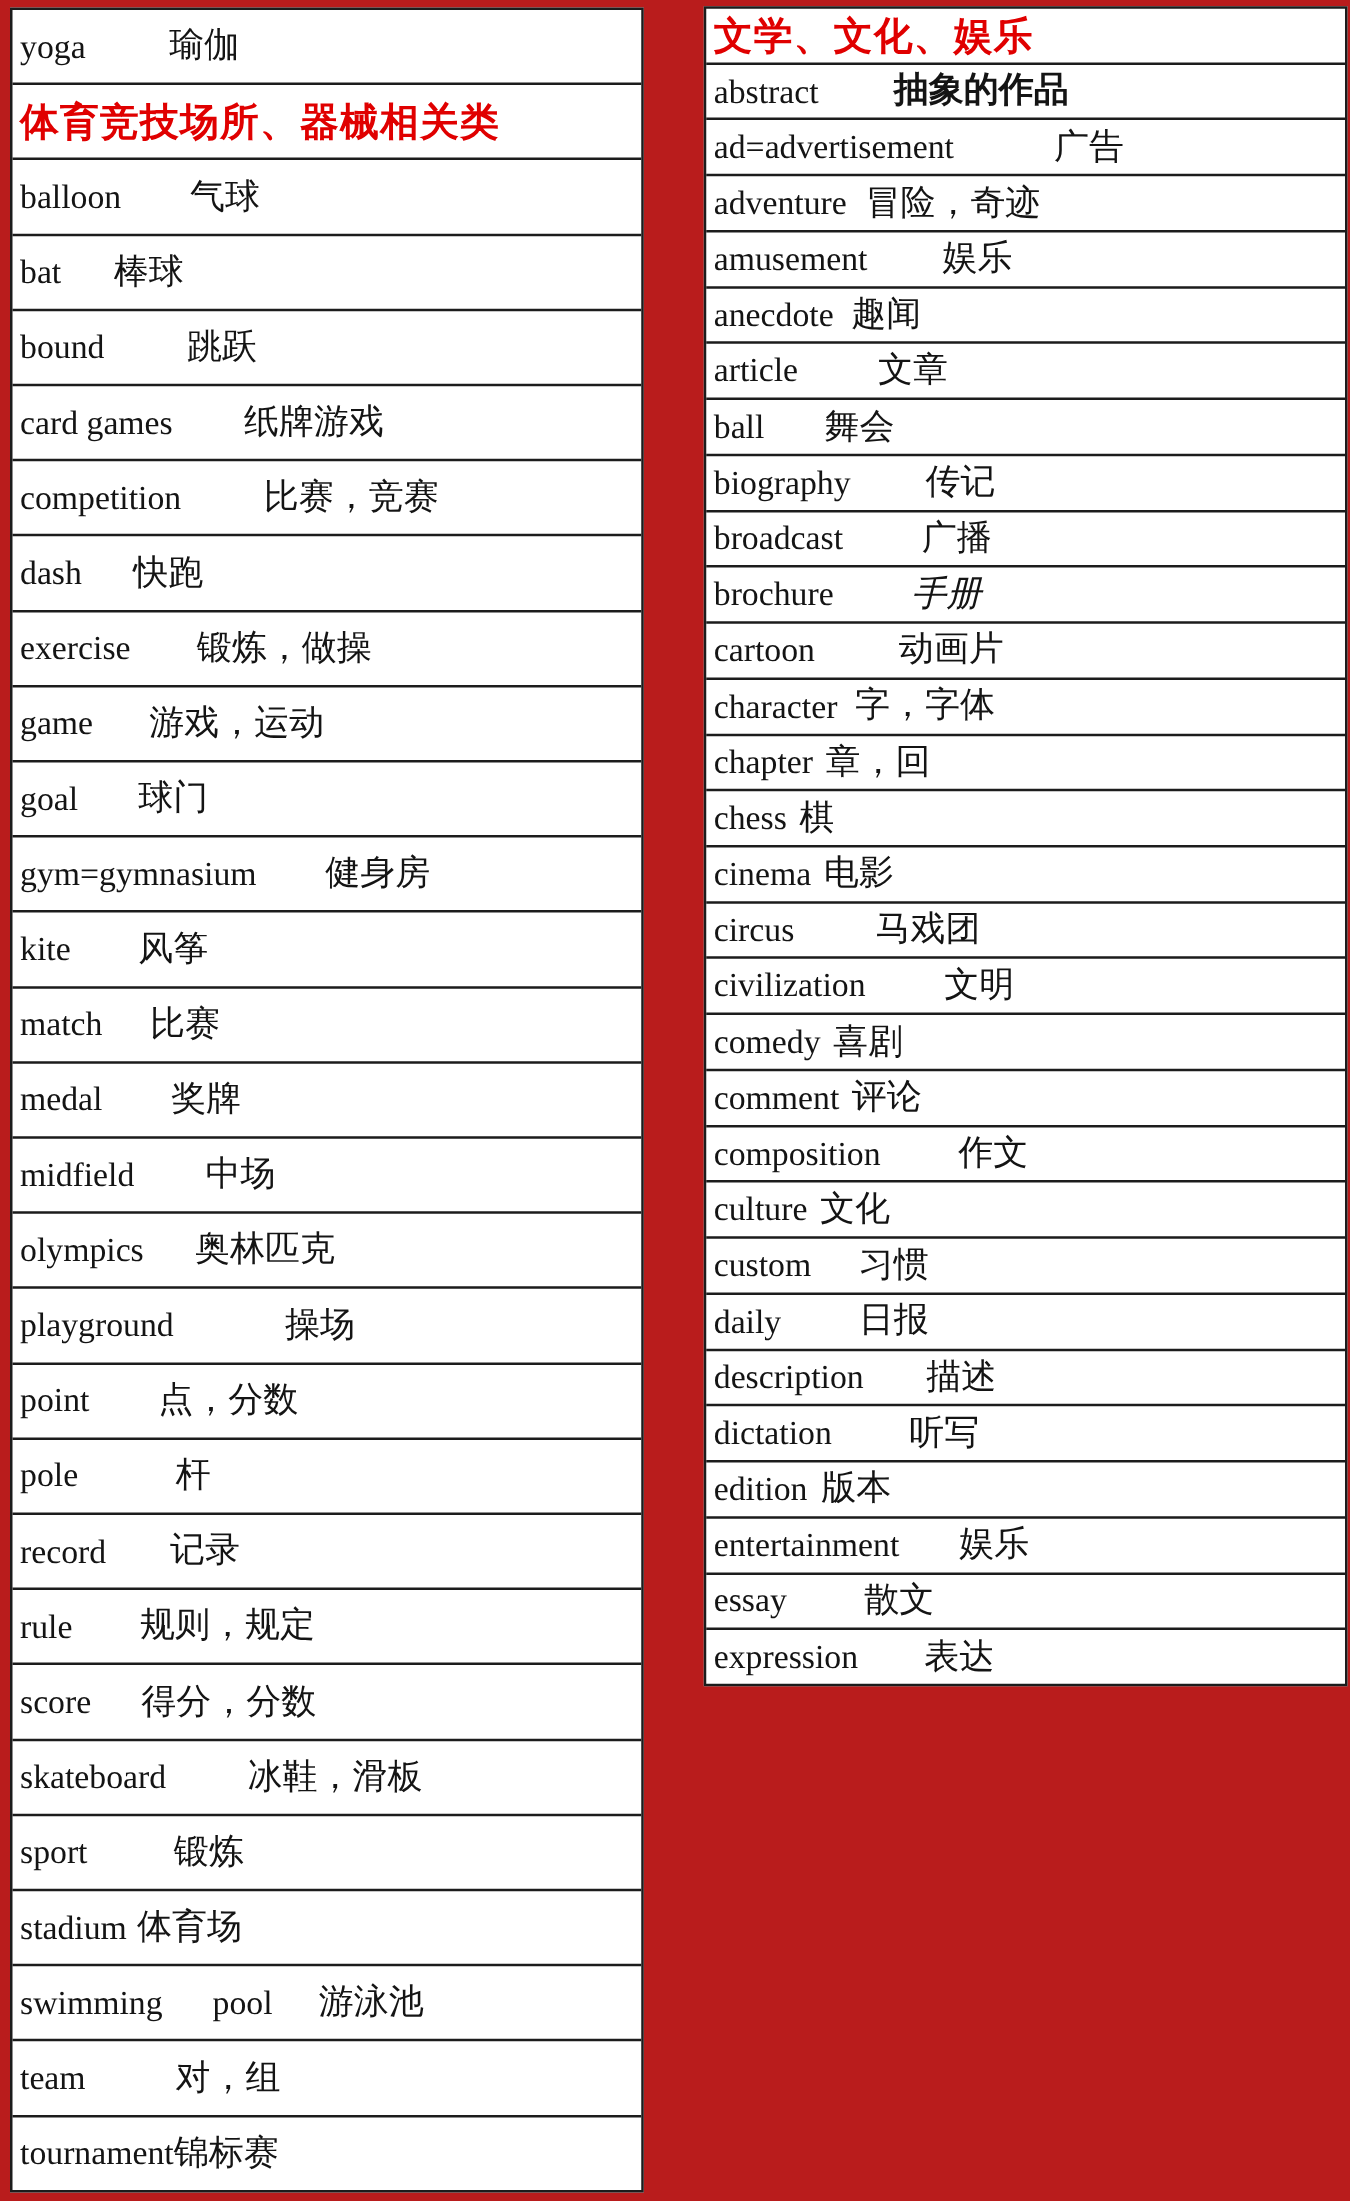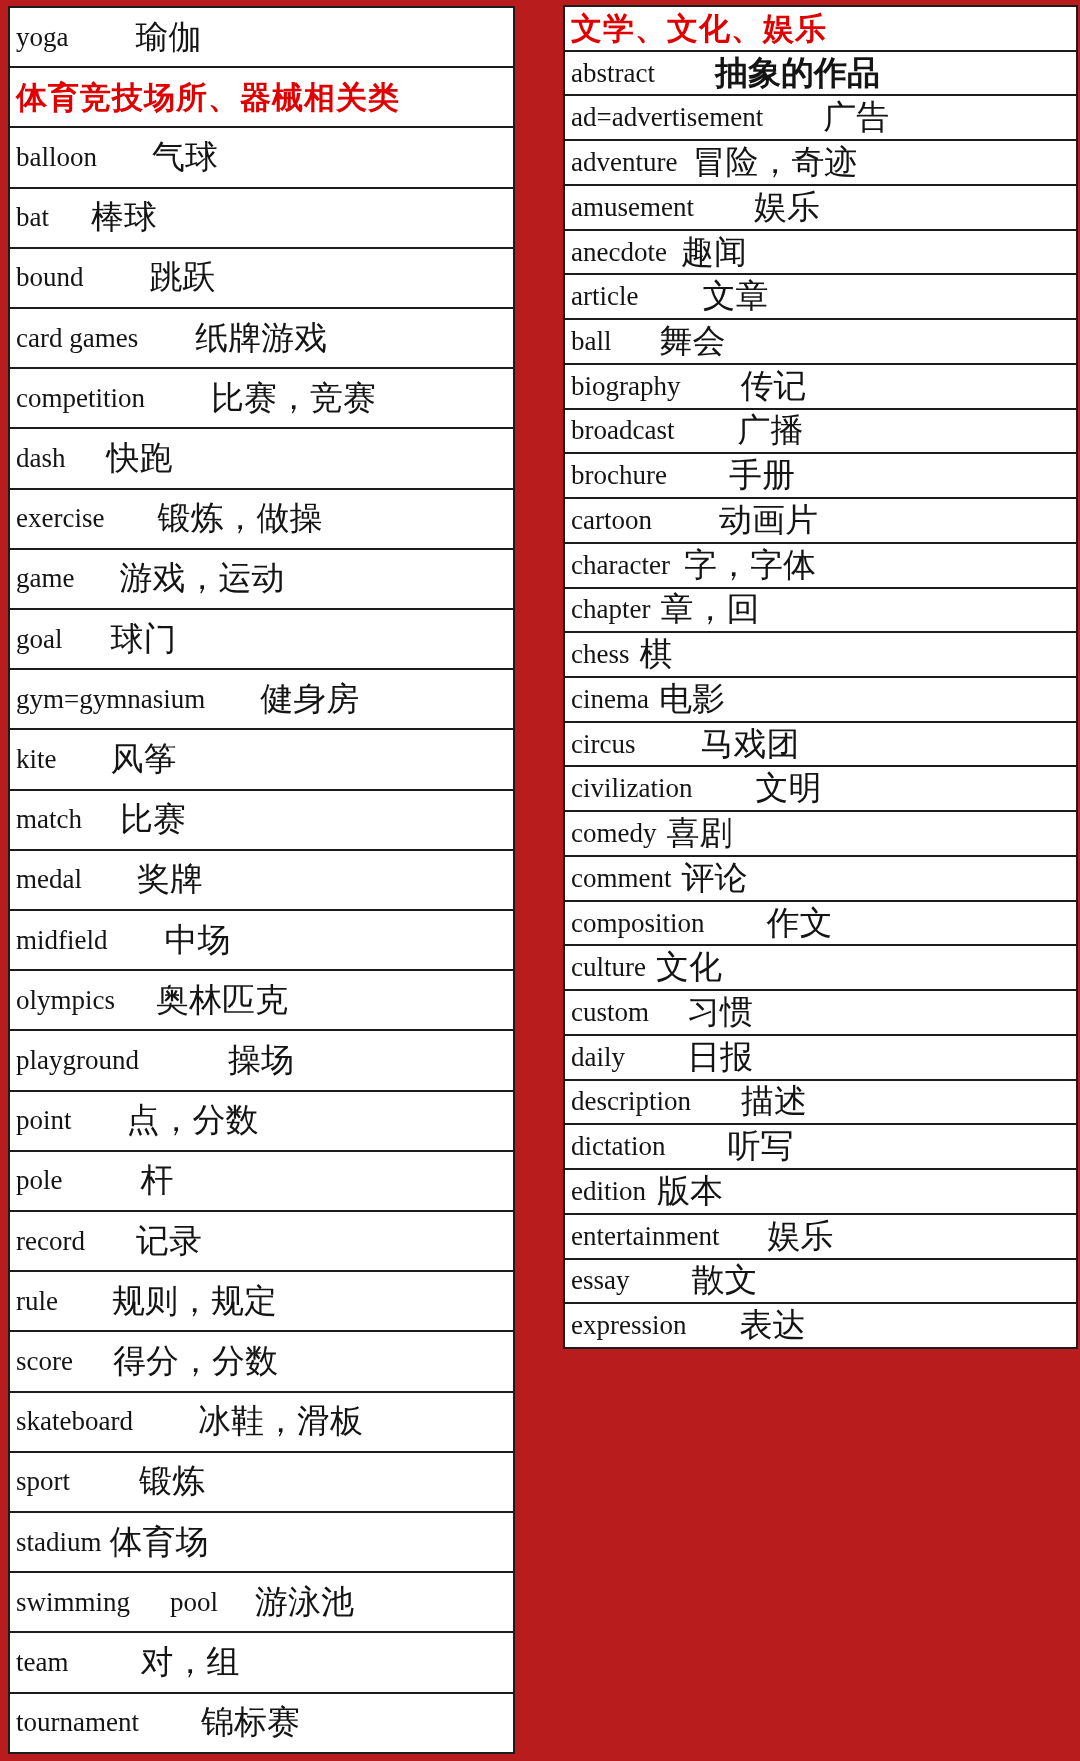--- a/index.html
+++ b/index.html
@@ -34,21 +34,21 @@
     white-space: nowrap;
     overflow: hidden;
   }
   .row:last-child { border-bottom: none; }
   .seg {
     font-family: "Liberation Serif", "DejaVu Serif", serif;
     font-size: 27px;
     color: #141414;
     line-height: 1;
   }
-  .seg.zh { font-size: 33px; }
+  .seg.zh { font-size: 28px; }
   .header-row .seg {
     font-family: "Liberation Sans", "DejaVu Sans", sans-serif;
     font-weight: bold;
     font-size: 31px;
     letter-spacing: 1px;
     color: var(--accent-red, #e00000);
   }
 </style>
 </head>
 <body>
@@ -162,34 +162,34 @@
         <span class="seg">swimming</span>
         <span class="seg" style="margin-left: 40px;">pool</span>
         <span class="seg zh" style="margin-left: 37px;">游泳池</span>
       </div>
       <div class="row">
         <span class="seg">team</span>
         <span class="seg zh" style="margin-left: 72px;">对，组</span>
       </div>
       <div class="row">
         <span class="seg">tournament</span>
-        <span class="seg zh" style="margin-left: 62px;">锦标赛</span>
+        <span class="seg zh" style="">锦标赛</span>
       </div>
     </div>
   <div id="right-table" class="vocab-table">
       <div class="row header-row">
         <span class="seg">文学、文化、娱乐</span>
       </div>
       <div class="row">
         <span class="seg">abstract</span>
         <span class="seg zh" style="margin-left: 60px; font-weight: bold;">抽象的作品</span>
       </div>
       <div class="row">
         <span class="seg">ad=advertisement</span>
-        <span class="seg zh" style="margin-left: 60px;">广告</span>
+        <span class="seg zh" style="margin-left: 80px;">广告</span>
       </div>
       <div class="row">
         <span class="seg">adventure</span>
         <span class="seg zh" style="margin-left: 15px;">冒险，奇迹</span>
       </div>
       <div class="row">
         <span class="seg">amusement</span>
         <span class="seg zh" style="margin-left: 60px;">娱乐</span>
       </div>
       <div class="row">
@@ -207,21 +207,21 @@
       <div class="row">
         <span class="seg">biography</span>
         <span class="seg zh" style="margin-left: 60px;">传记</span>
       </div>
       <div class="row">
         <span class="seg">broadcast</span>
         <span class="seg zh" style="margin-left: 63px;">广播</span>
       </div>
       <div class="row">
         <span class="seg">brochure</span>
-        <span class="seg zh" style="margin-left: 62px;">手册</span>
+        <span class="seg zh" style="margin-left: 62px; font-style: italic;">手册</span>
       </div>
       <div class="row">
         <span class="seg">cartoon</span>
         <span class="seg zh" style="margin-left: 67px;">动画片</span>
       </div>
       <div class="row">
         <span class="seg">character</span>
         <span class="seg zh" style="margin-left: 14px;">字，字体</span>
       </div>
       <div class="row">

